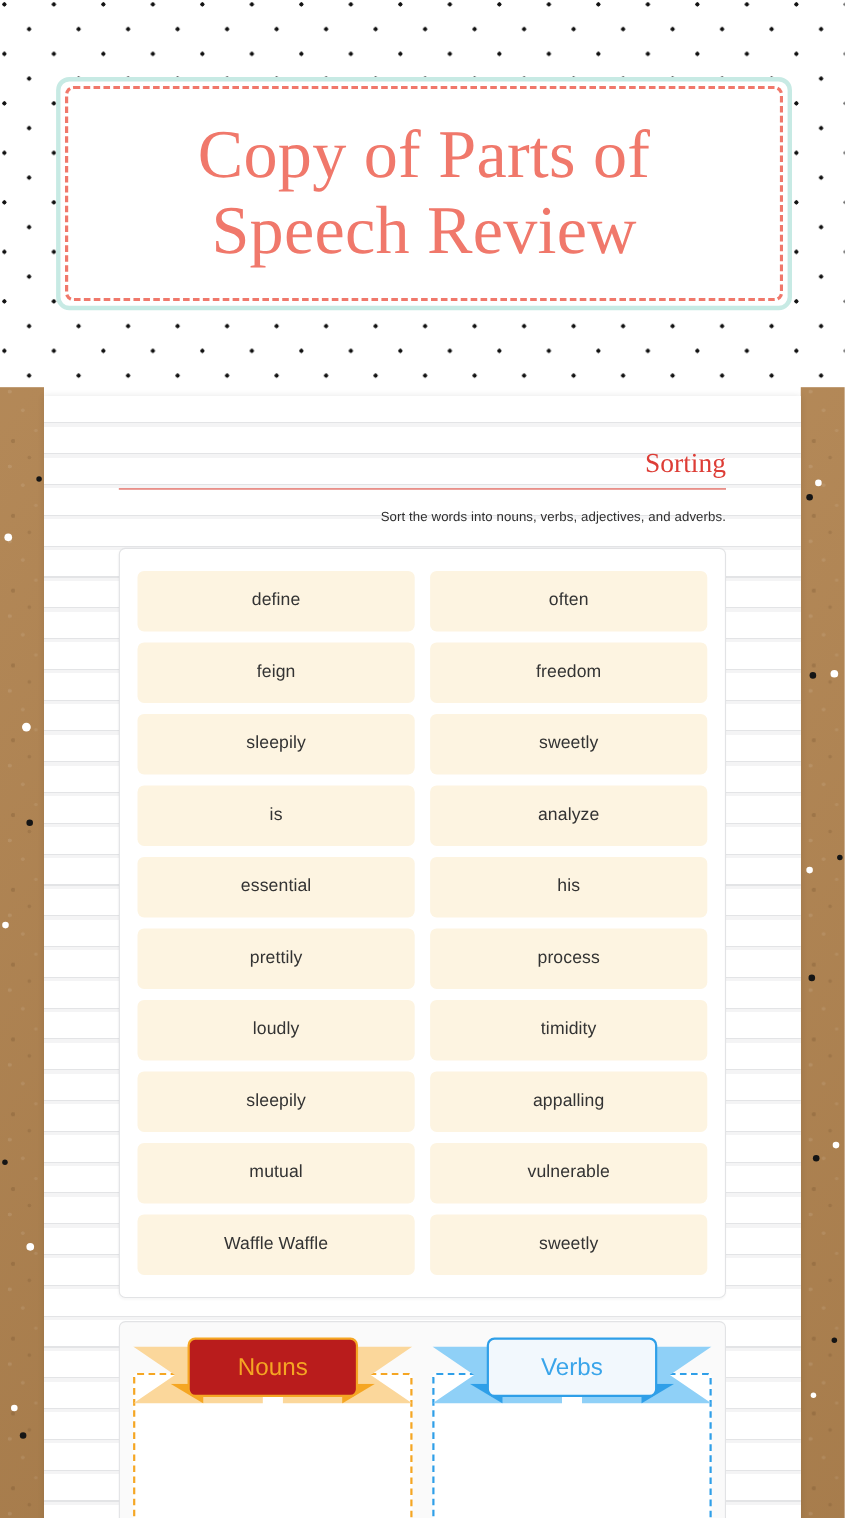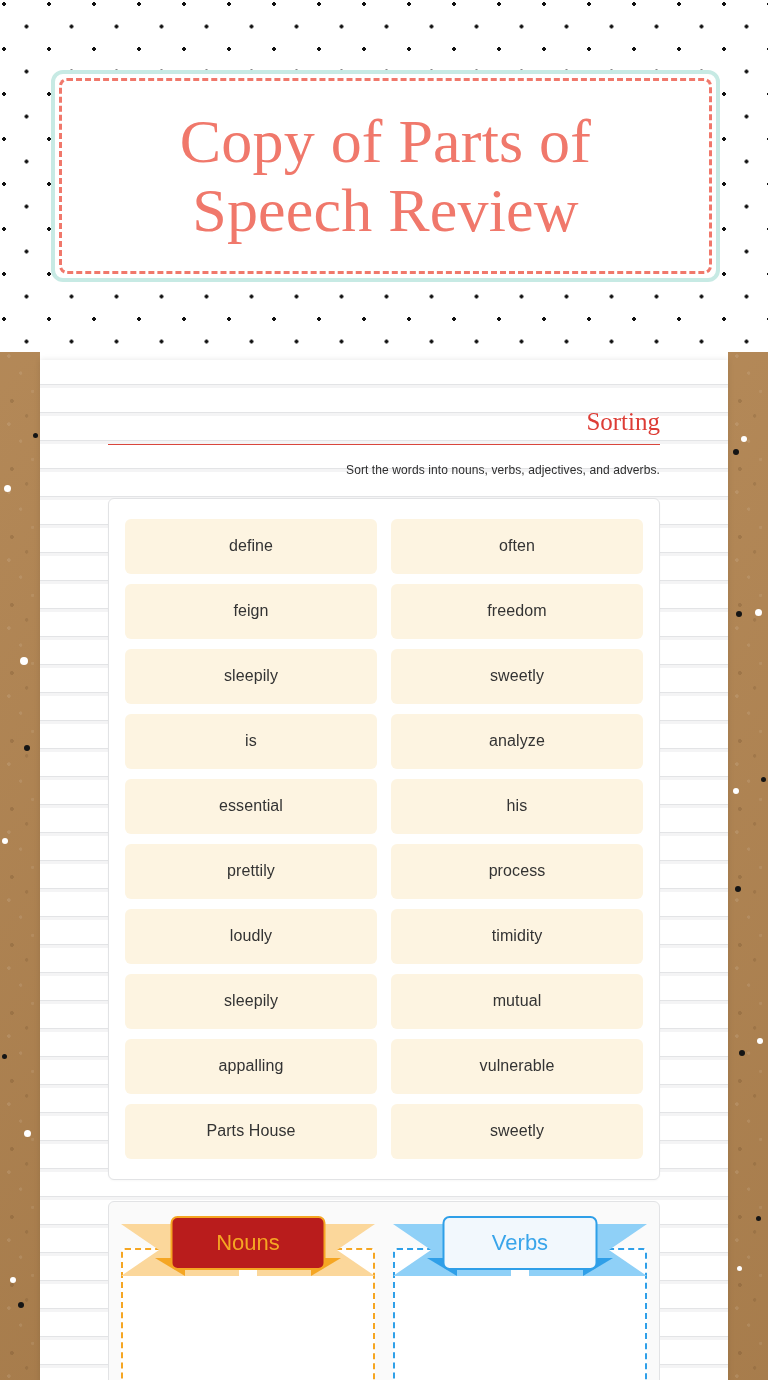--- a/index.html
+++ b/index.html
@@ -293,24 +293,24 @@
         <div class="word-tile">sweetly</div>
         <div class="word-tile">is</div>
         <div class="word-tile">analyze</div>
         <div class="word-tile">essential</div>
         <div class="word-tile">his</div>
         <div class="word-tile">prettily</div>
         <div class="word-tile">process</div>
         <div class="word-tile">loudly</div>
         <div class="word-tile">timidity</div>
         <div class="word-tile">sleepily</div>
+        <div class="word-tile">appalling</div>
         <div class="word-tile">mutual</div>
-        <div class="word-tile">appalling</div>
         <div class="word-tile">vulnerable</div>
-        <div class="word-tile">Parts House</div>
+        <div class="word-tile">Waffle Waffle</div>
         <div class="word-tile">sweetly</div>
       </div>
     </div>
 
     <div class="cat-card">
       <div class="cat-grid">
 
         <div class="cat-col">
           <div class="ribbon nouns">
             <svg class="ribbon-wing left" viewBox="0 0 118 52" preserveAspectRatio="none">

